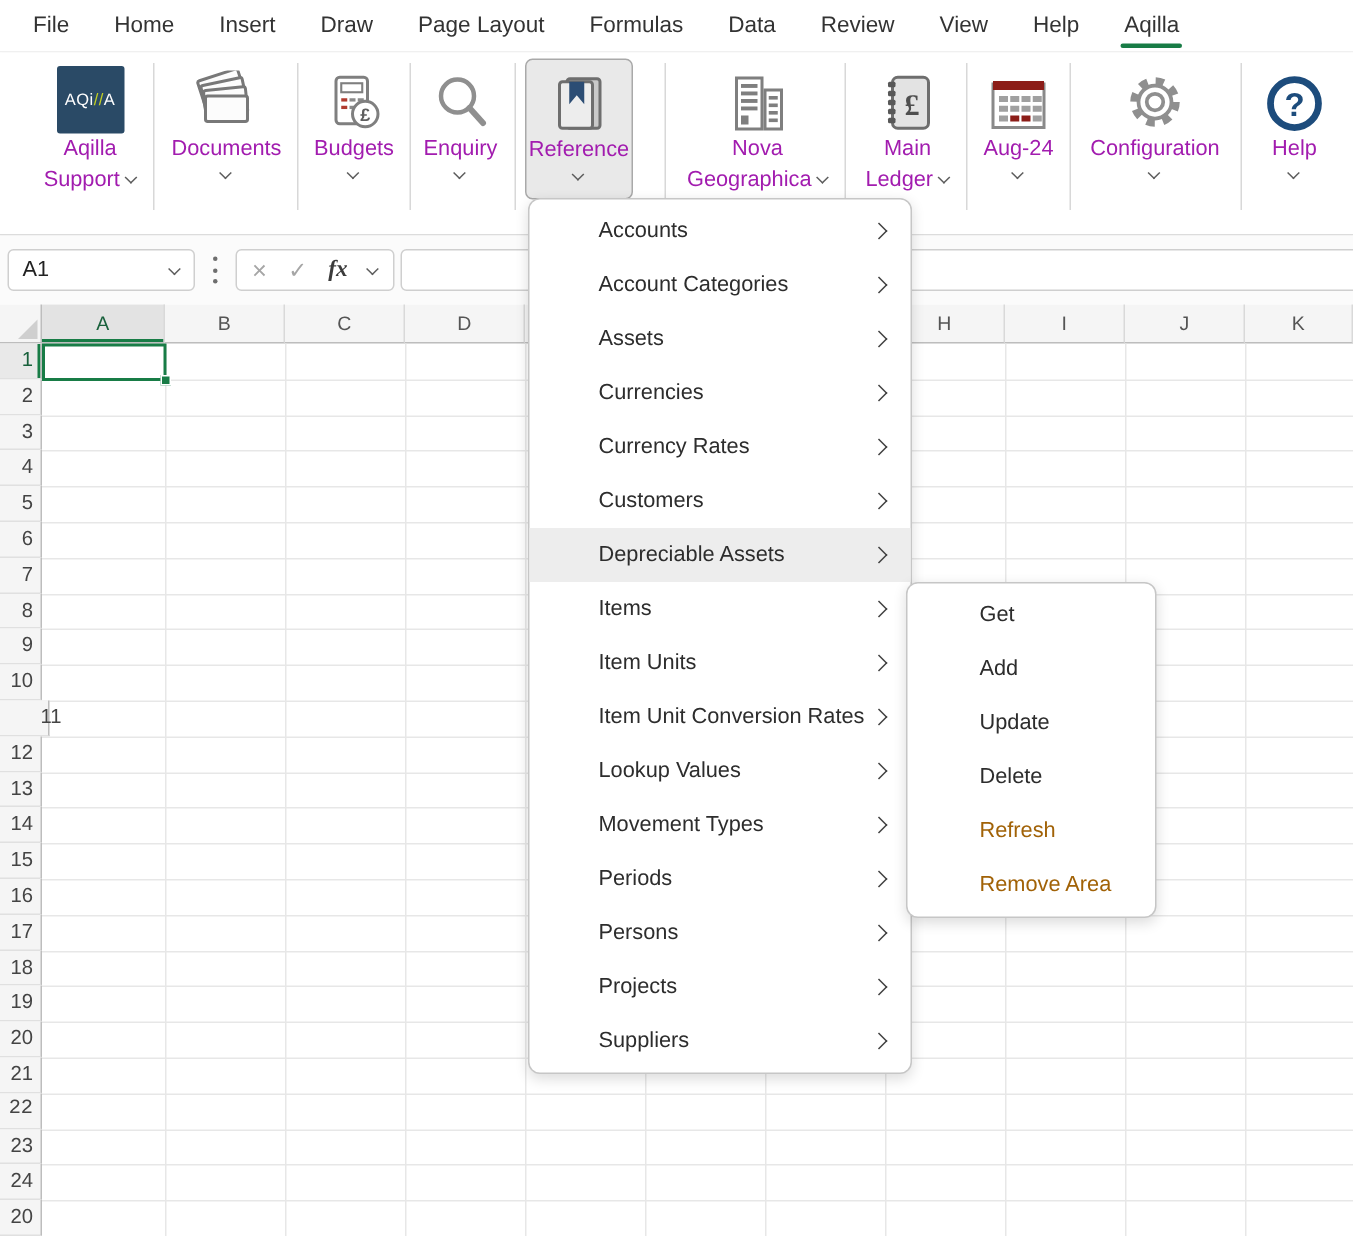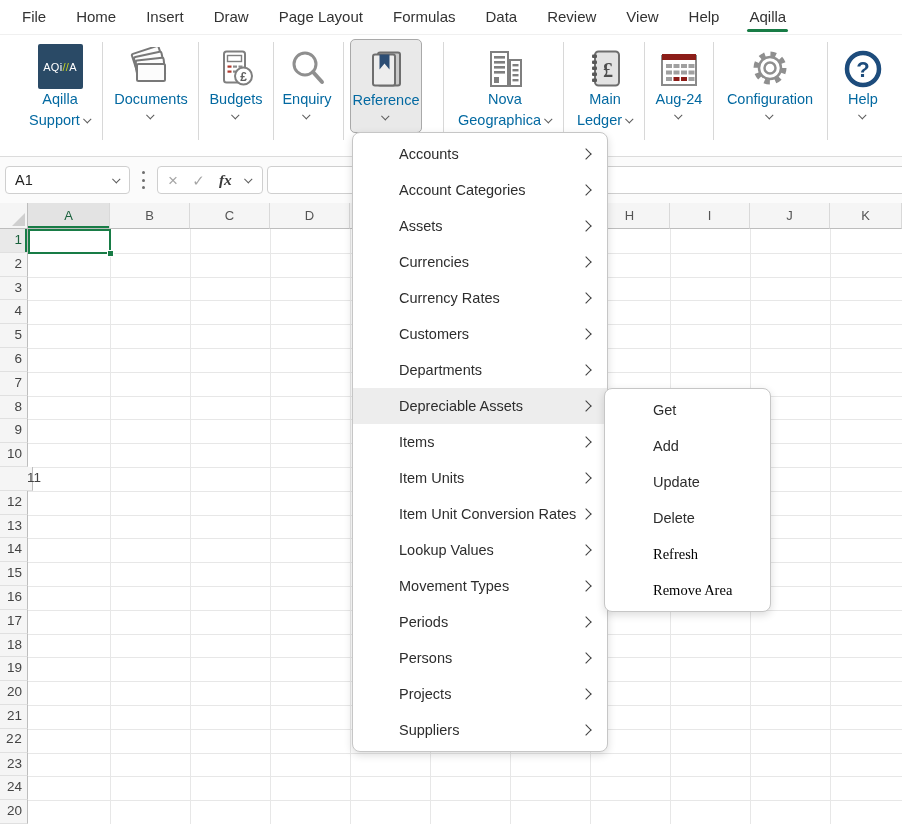--- a/index.html
+++ b/index.html
@@ -20,21 +20,21 @@
   #ribbon { position:absolute; left:0; top:35px; width:902px; height:122px;
             background:#fff; border-bottom:1px solid #dcdcdc;
             box-shadow:0 1px 2px rgba(0,0,0,.05); }
   .rsep { position:absolute; top:7px; height:98px; width:1px; background:#d8d8d8; }
   .rbtn { position:absolute; top:4px; height:96px; display:flex;
           flex-direction:column; align-items:center; }
   .rbtn.selected { background:#e9e9e9; border:1px solid #a9a9a9; border-radius:5px;
                    top:4px; height:94px; }
   .rbtn .iconbox { height:50px; display:flex; align-items:flex-end;
                    justify-content:center; padding-top:2px; }
-  .rbtn .lbl { font-size:14.5px; line-height:21px; color:#0369a1;
+  .rbtn .lbl { font-size:14.5px; line-height:21px; color:#a21caf;
                text-align:center; }
   .chev-d { display:inline-block; width:6px; height:6px;
             border-left:1.6px solid #5c5c5c; border-bottom:1.6px solid #5c5c5c;
             transform:rotate(-45deg) translateY(-1px); }
   .chev-inline { margin-left:5px; position:relative; top:-2px; }
   .chev-below { margin-top:3px; }
   #aqilla-logo { width:45px; height:45px; background:#2a4a66; border-radius:2px;
                  display:flex; align-items:center; justify-content:center;
                  font-size:11px; font-weight:normal; color:#fff; letter-spacing:.3px; }
   #aqilla-logo .slash { color:#c3d022; }
@@ -87,21 +87,21 @@
   .popup { position:absolute; background:#fff; border:1px solid #c6c6c6;
            border-radius:8px; box-shadow:0 3px 9px rgba(0,0,0,.14);
            padding:3px 0; }
   #ref-menu { left:352px; top:132px; width:256px; z-index:10; }
   #sub-menu { left:604px; top:388px; width:167px; z-index:11; }
   .menu-item { position:relative; height:36px; line-height:36px; font-size:14.5px;
                color:#2d2d2d; white-space:nowrap; }
   .menu-item .mlabel { margin-left:46px; }
   #sub-menu .menu-item .mlabel { margin-left:48px; }
   .menu-item.hl { background:#ededed; }
-  .menu-item.disabled { color:#000000;font-family:Liberation Serif, serif; }
+  .menu-item.disabled { color:#a16207; }
   .chev-r { position:absolute; right:17px; top:14px; width:8px; height:8px;
             border-top:1.7px solid #3f3f3f; border-right:1.7px solid #3f3f3f;
             transform:rotate(45deg); }
 </style>
 </head>
 <body>
 
 <div id="stage">
 
   <div id="menubar">
@@ -386,21 +386,20 @@
       <div id="sel-handle" style="left: 107px; top: 46.8px;"></div>
     </div>
 
   <div class="popup" id="ref-menu">
       <div class="menu-item"><span class="mlabel">Accounts</span><span class="chev-r"></span></div>
       <div class="menu-item"><span class="mlabel">Account Categories</span><span class="chev-r"></span></div>
       <div class="menu-item"><span class="mlabel">Assets</span><span class="chev-r"></span></div>
       <div class="menu-item"><span class="mlabel">Currencies</span><span class="chev-r"></span></div>
       <div class="menu-item"><span class="mlabel">Currency Rates</span><span class="chev-r"></span></div>
       <div class="menu-item"><span class="mlabel">Customers</span><span class="chev-r"></span></div>
-      <div class="menu-item"><span class="mlabel">Departments</span><span class="chev-r"></span></div>
       <div class="menu-item hl"><span class="mlabel">Depreciable Assets</span><span class="chev-r"></span></div>
       <div class="menu-item"><span class="mlabel">Items</span><span class="chev-r"></span></div>
       <div class="menu-item"><span class="mlabel">Item Units</span><span class="chev-r"></span></div>
       <div class="menu-item"><span class="mlabel">Item Unit Conversion Rates</span><span class="chev-r"></span></div>
       <div class="menu-item"><span class="mlabel">Lookup Values</span><span class="chev-r"></span></div>
       <div class="menu-item"><span class="mlabel">Movement Types</span><span class="chev-r"></span></div>
       <div class="menu-item"><span class="mlabel">Periods</span><span class="chev-r"></span></div>
       <div class="menu-item"><span class="mlabel">Persons</span><span class="chev-r"></span></div>
       <div class="menu-item"><span class="mlabel">Projects</span><span class="chev-r"></span></div>
       <div class="menu-item"><span class="mlabel">Suppliers</span><span class="chev-r"></span></div>

